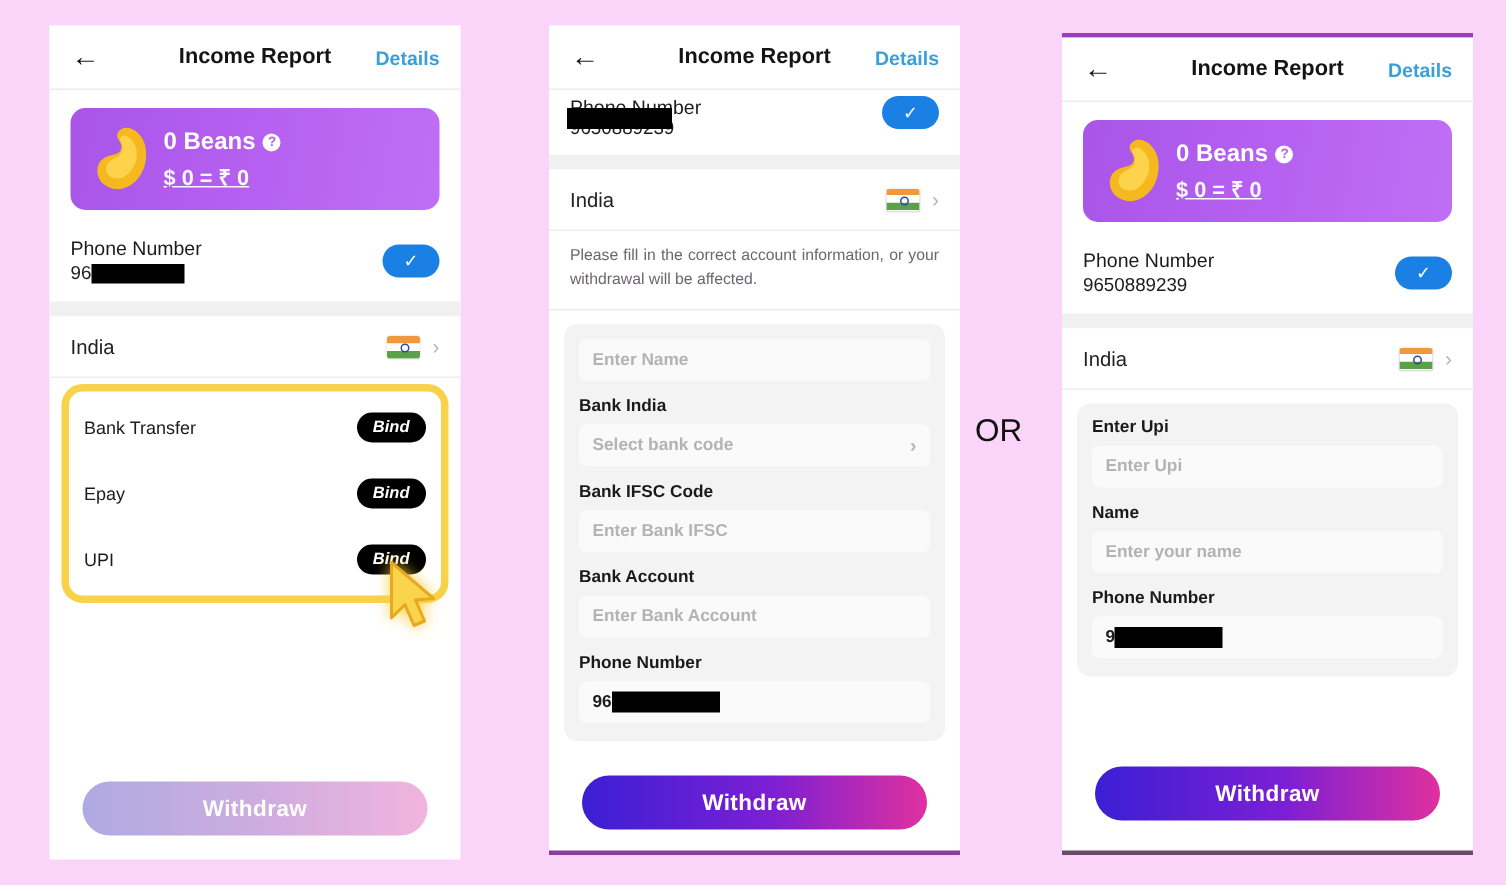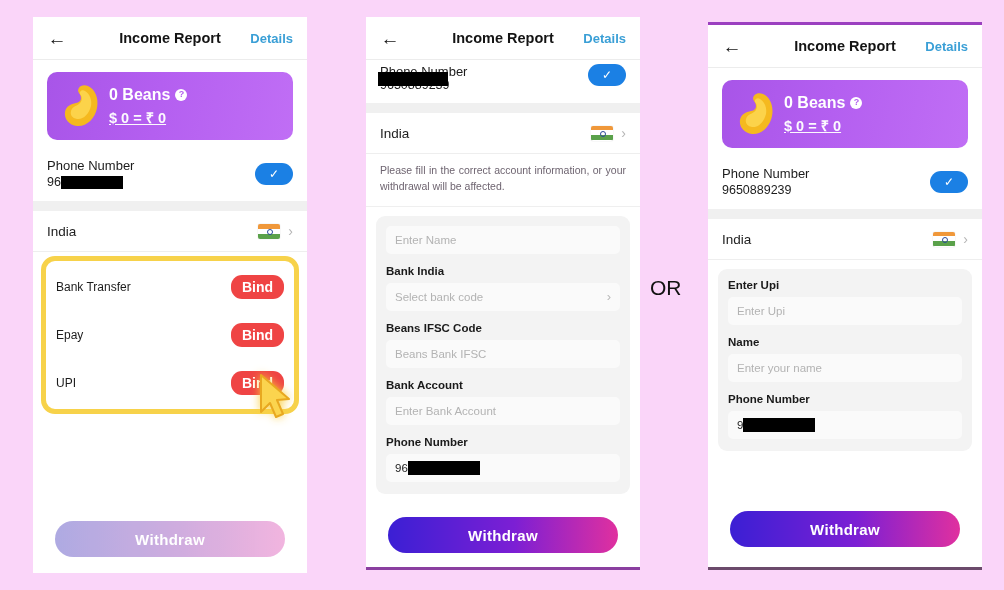--- a/index.html
+++ b/index.html
@@ -131,24 +131,24 @@
     padding: 2px 0;
   }
   .bind-row {
     display: flex; align-items: center;
     padding: 12px 10px;
     cursor: pointer;
   }
   .bind-label { font-size: 12px; color: #1c1c1c; }
   .bind-btn {
     margin-left: auto;
-    background: #ef4444; color: #fff;
-    font-size: 14px; font-weight: bold;
+    background: #000000; color: #fff;
+    font-size: 11px; font-weight: bold;
     padding: 4px 11px; border-radius: 11px;
-    border: none; cursor: pointer;
+    border: none; cursor: pointer; font-style: italic;
   }
 
   
   .cursor-arrow {
     position: absolute; left: 255px; top: 372px;
     width: 42px; height: 50px;
     filter: drop-shadow(0 0 5px rgba(250,205,60,.95));
     pointer-events: none;
   }
 
@@ -217,20 +217,21 @@
   .field-input {
     background: #fafafa;
     border-radius: 5px;
     height: 28px;
     display: flex; align-items: center;
     padding: 0 9px;
     font-size: 11.5px;
     color: #b3b3b3;
     cursor: text;
     position: relative;
+    font-weight: bold;
   }
   .field-input.select { cursor: pointer; }
   .field-input .sel-chev {
     margin-left: auto; color: #b9b9b9; font-size: 13px;
   }
   .field-input.filled { color: #1c1c1c; }
   .field-input.filled .redact {
     height: 14px; margin-left: 0px; vertical-align: -2px;
   }
 
@@ -354,22 +355,22 @@
       <div class="field-input">Enter Name</div>
     </div>
     <div class="field">
       <div class="field-label">Bank India</div>
       <div class="field-input select">
         <span>Select bank code</span>
         <span class="sel-chev">›</span>
       </div>
     </div>
     <div class="field">
-      <div class="field-label">Beans IFSC Code</div>
-      <div class="field-input">Beans Bank IFSC</div>
+      <div class="field-label">Bank IFSC Code</div>
+      <div class="field-input">Enter Bank IFSC</div>
     </div>
     <div class="field">
       <div class="field-label">Bank Account</div>
       <div class="field-input">Enter Bank Account</div>
     </div>
     <div class="field">
       <div class="field-label">Phone Number</div>
       <div class="field-input filled">
         <span>96</span>
           <span class="redact" style="width:72px"></span>

